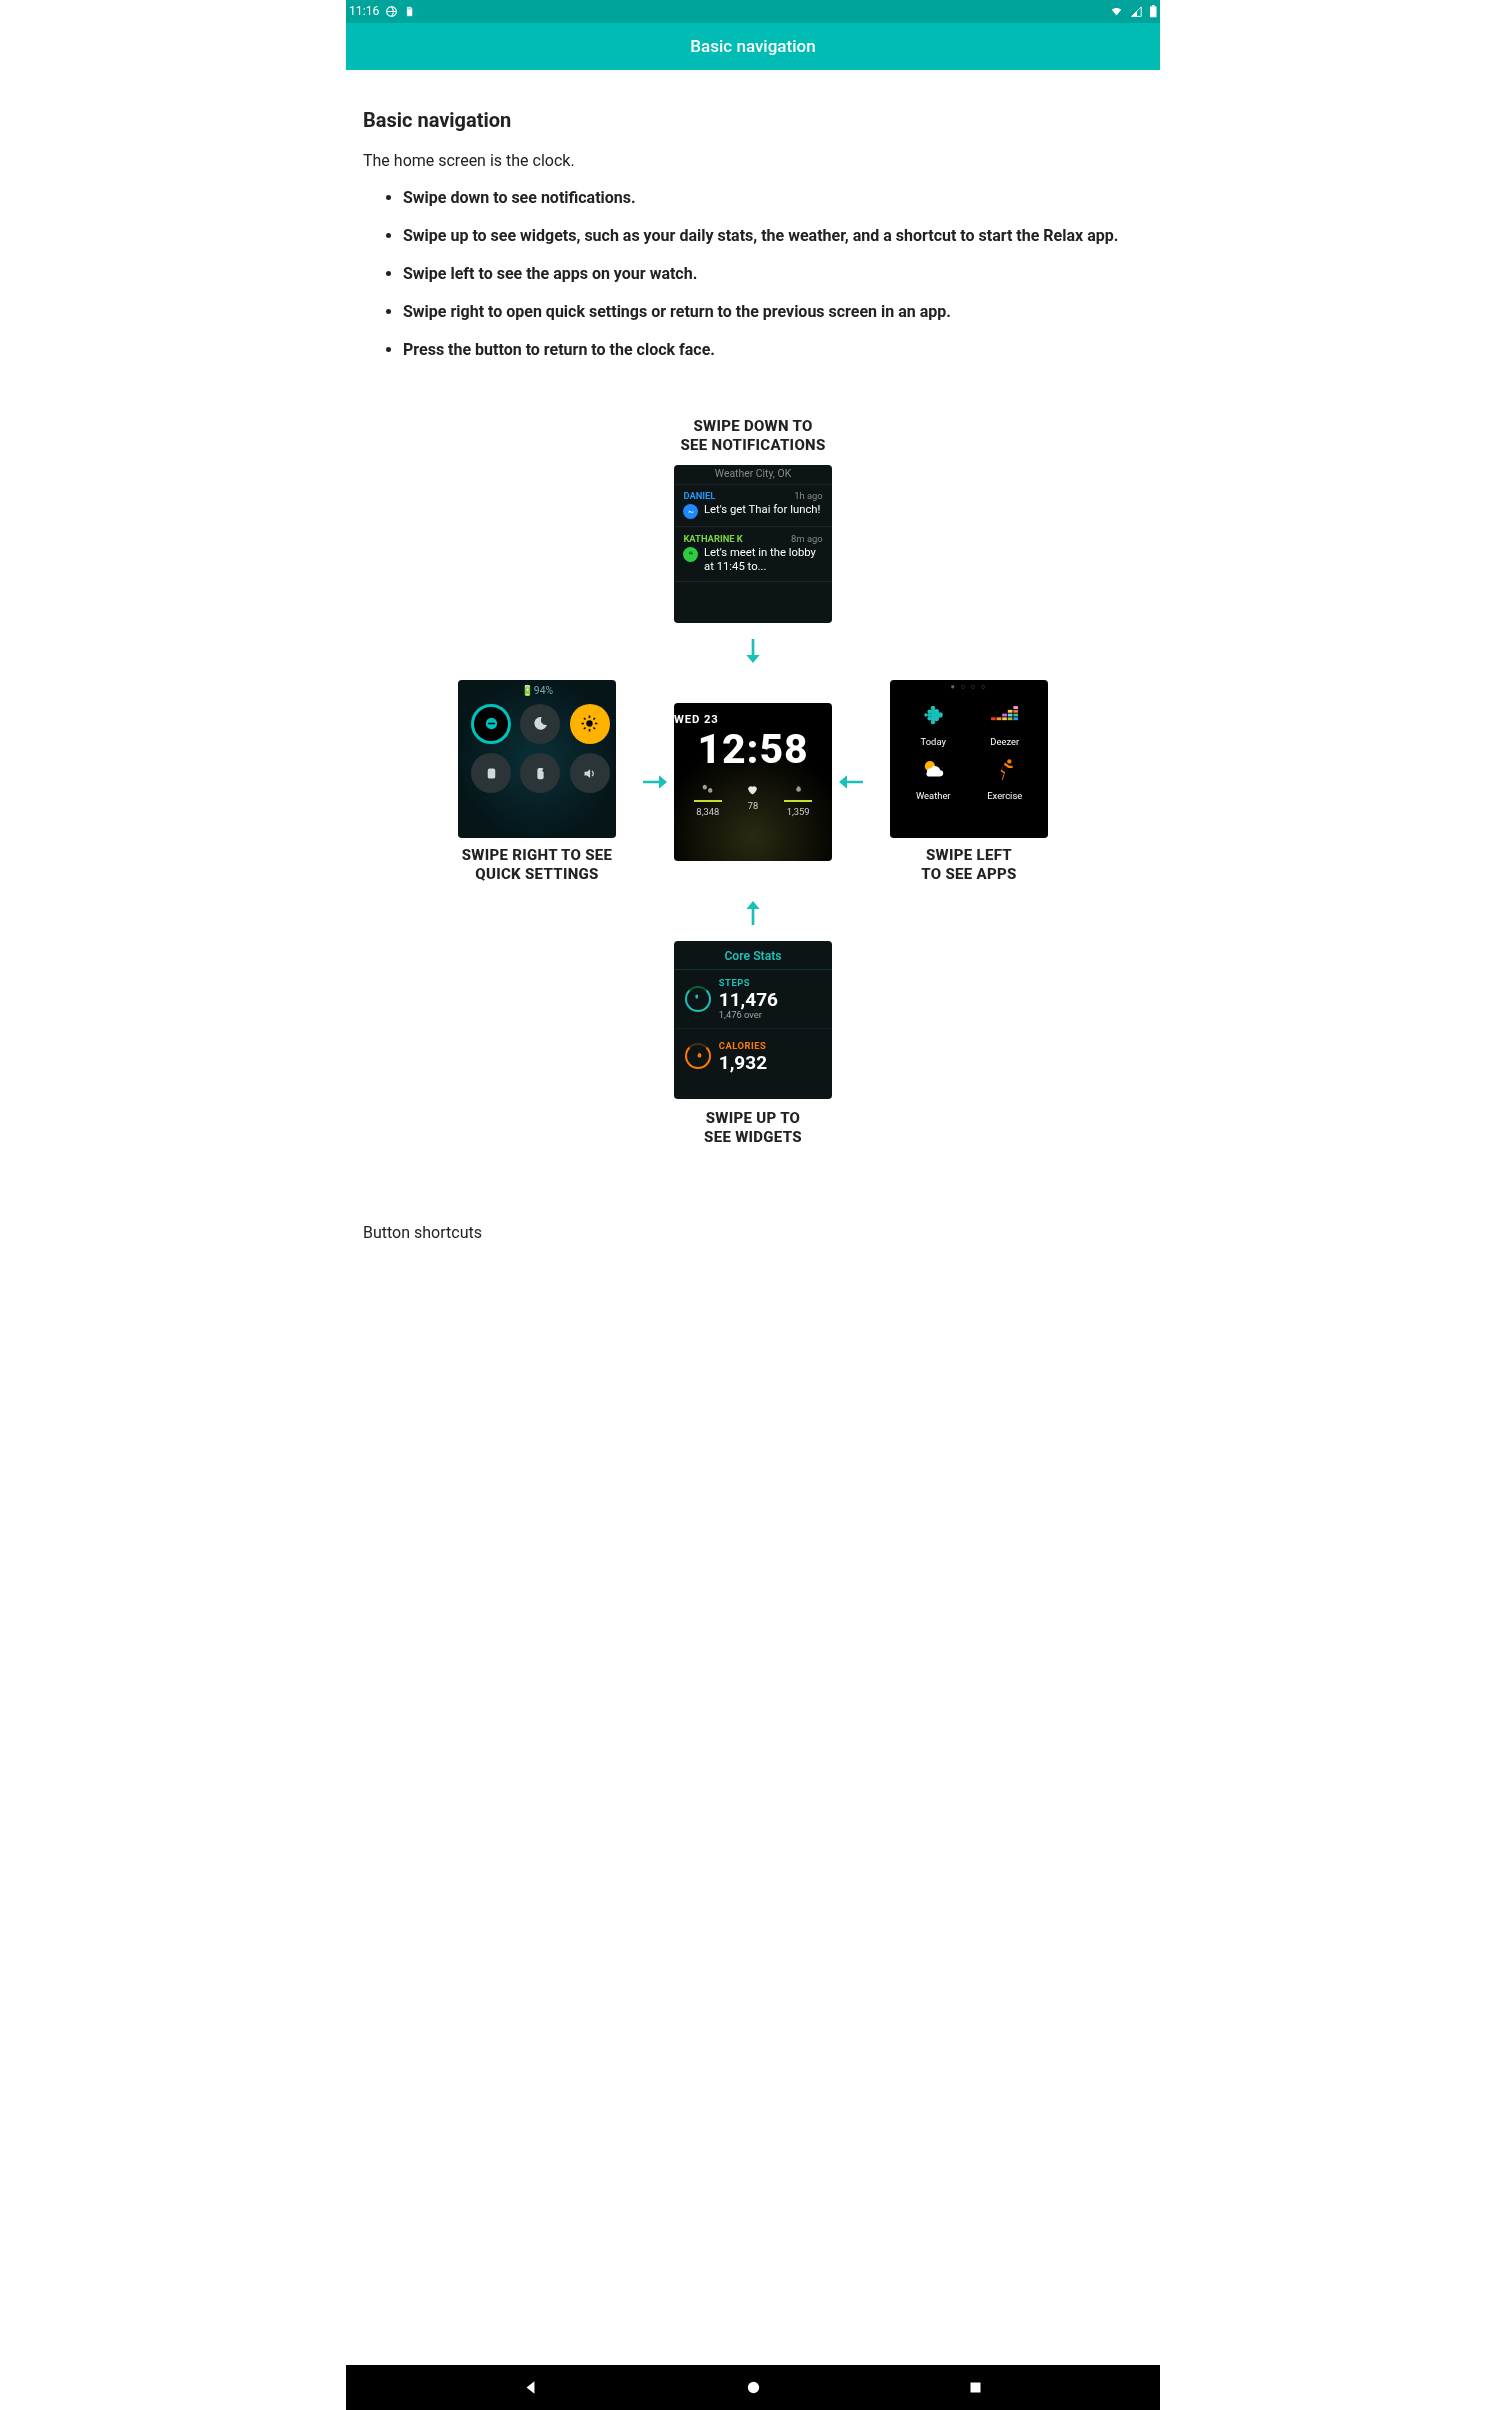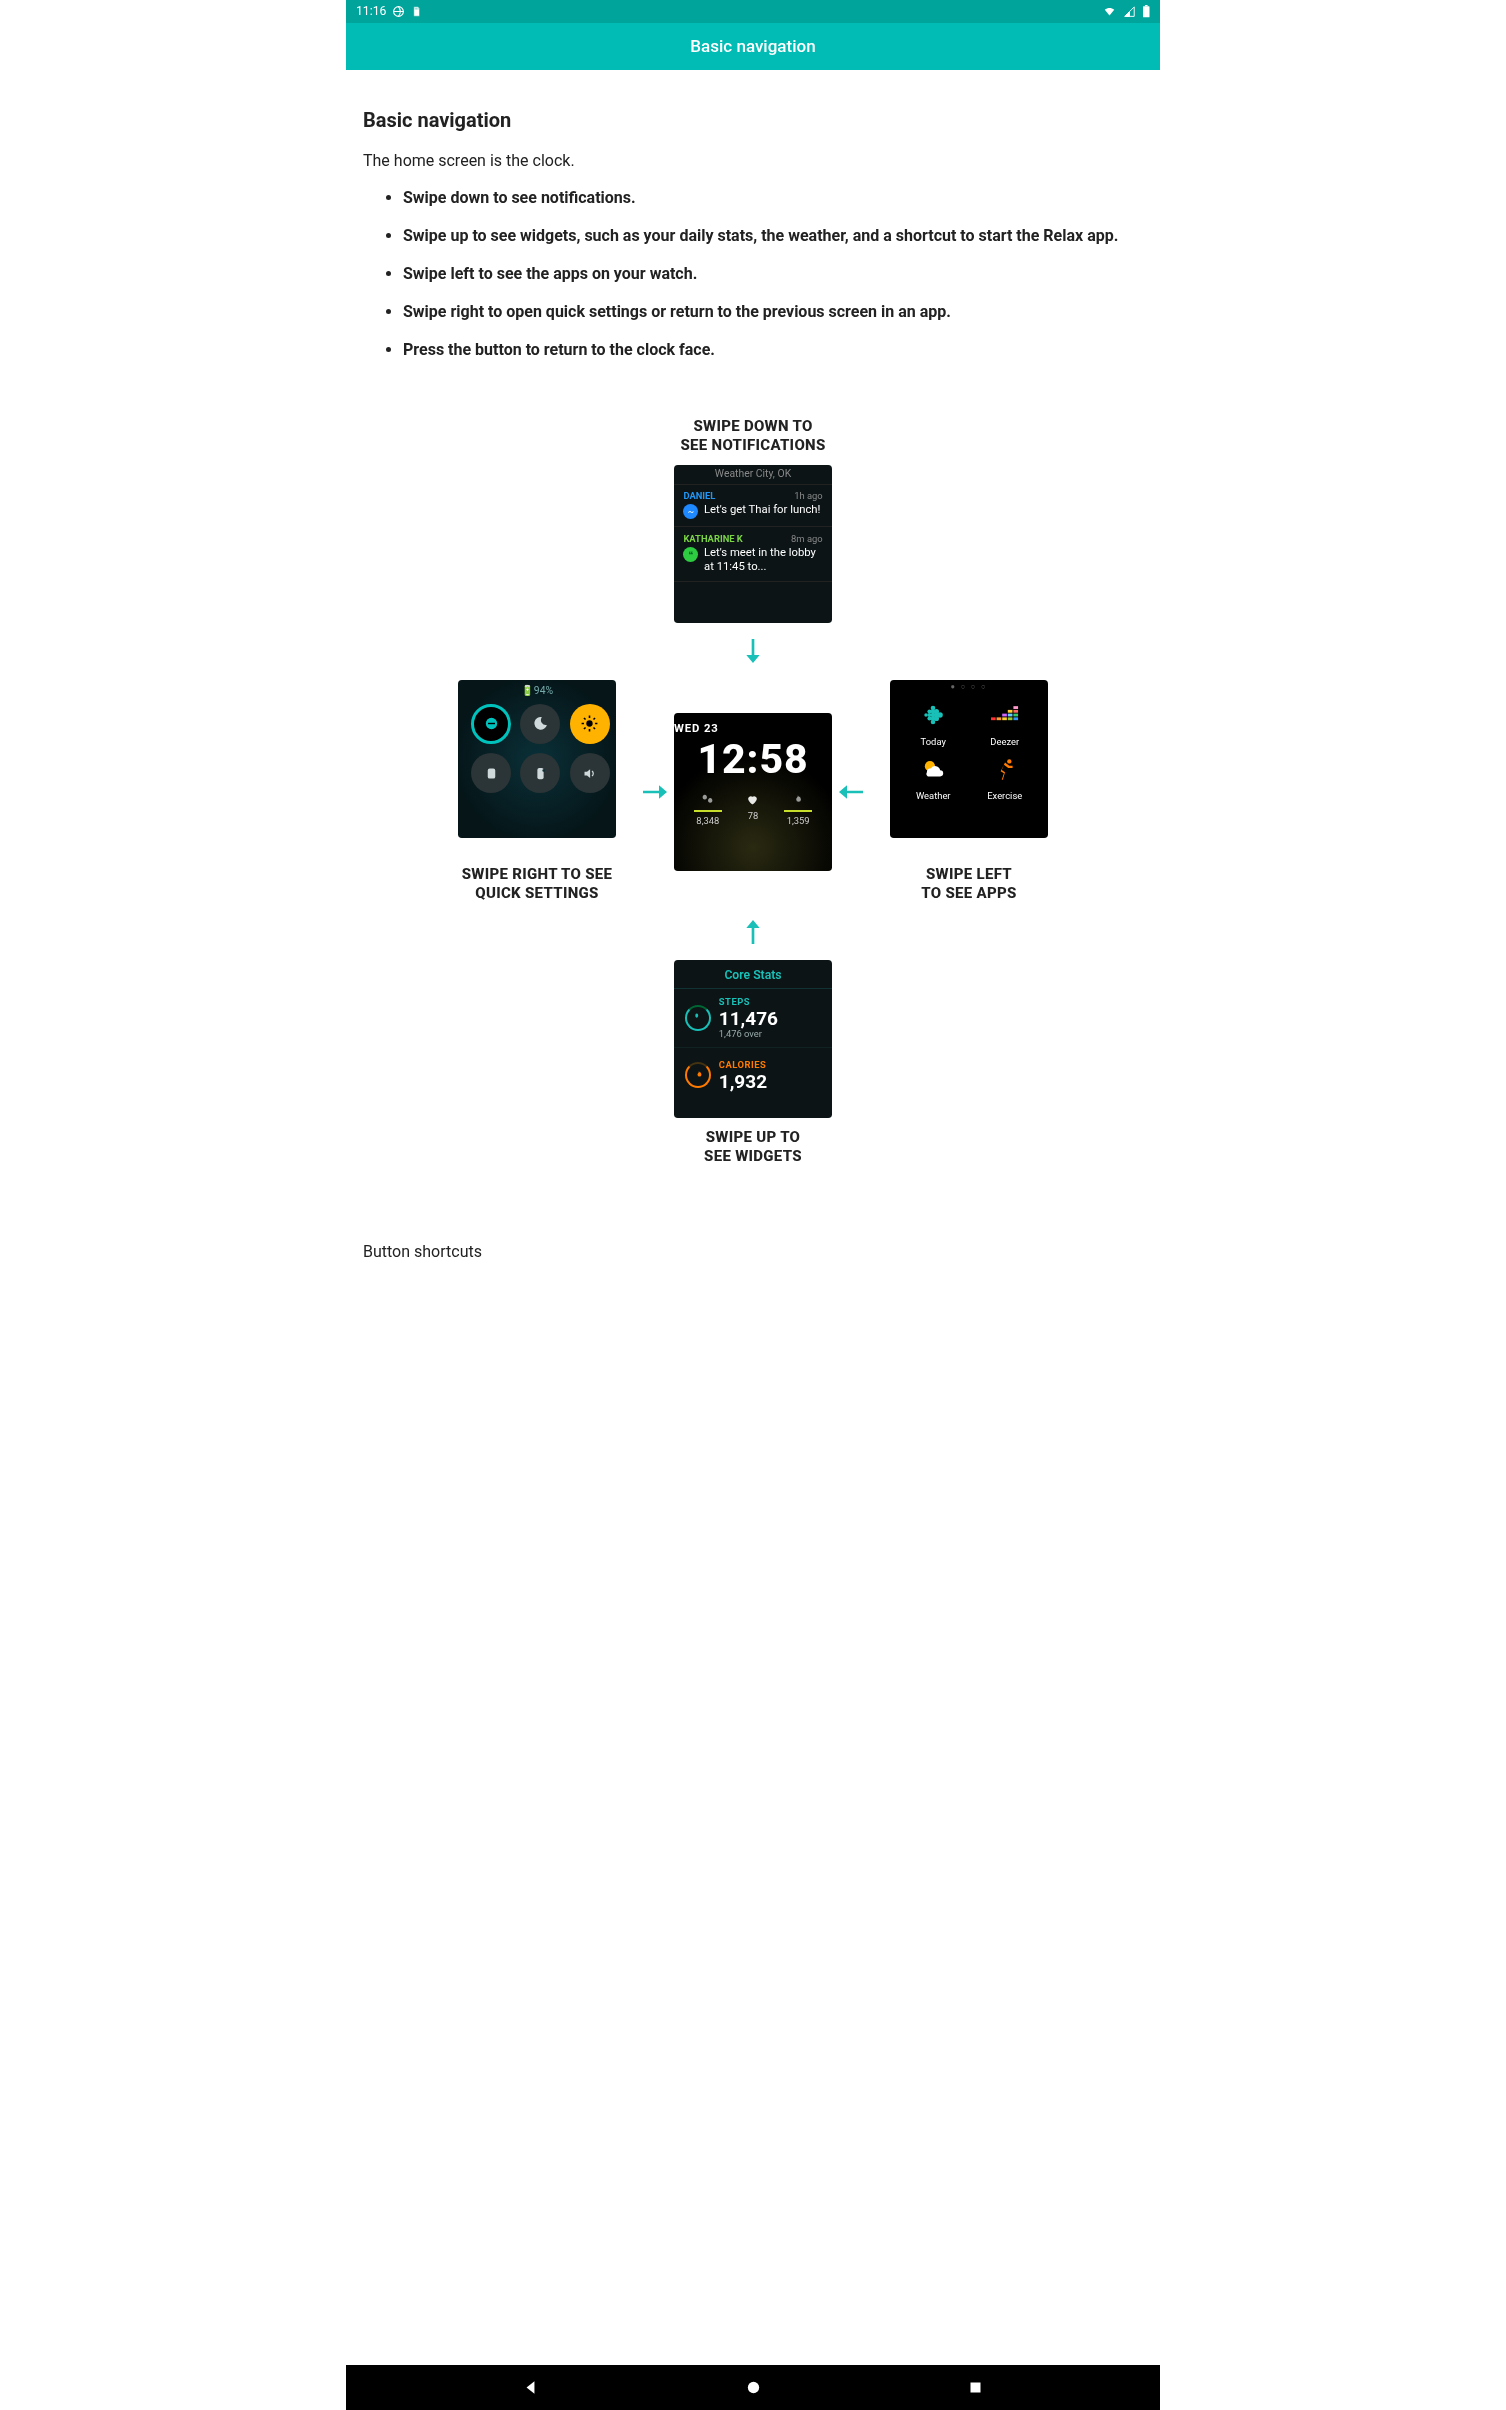--- a/index.html
+++ b/index.html
@@ -1,20 +1,20 @@
 <!DOCTYPE html>
 <html style="font-size:15px"><head>
 <meta charset="utf-8">
 <style>
 * { margin:0; padding:0; box-sizing:border-box; font-family: Roboto, -apple-system, Helvetica, Arial, sans-serif; }
 html, body { width:100%; background:#fff; }
 body { width:814px; margin:0 auto; position:relative; }
 
 
-.statusbar { background:#00a49b; height:22.6px; display:flex; align-items:center; justify-content:space-between; padding:0 10px; color:#fff; font-size:12.2px; }
+.statusbar { background:#00a49b; height:22.6px; display:flex; align-items:center; justify-content:space-between; padding:0 3px; color:#fff; font-size:12.2px; }
 .statusbar .left, .statusbar .right { display:flex; align-items:center; gap:5.6px; }
 .sb-icon { display:inline-flex; }
 
 
 .appbar { background:#00bcb4; height:47px; display:flex; align-items:center; justify-content:center; color:#fff; font-size:17px; font-weight:500; }
 
 
 .content { padding:17px 17px 38px 17px; color:#222; }
 .h1 { font-size:20px; font-weight:700; margin:21px 0 17px 0; }
 .p  { font-size:16px; line-height:1.5; margin-bottom:13px; }
@@ -22,21 +22,21 @@
 ul.swipelist li { font-size:16px; line-height:1.45; margin-bottom:15px;font-weight:bold; }
 
 
 .diagram { margin:55px 0 75px 0; display:flex; flex-direction:column; align-items:center; gap:9.4px; }
 .dlabel  { font-size:15px; font-weight:800; letter-spacing:0.3px; text-align:center; line-height:1.3; }
 .drow    { display:flex; align-items:center; justify-content:center; }
 
 .watch { width:158px; height:158px; background:#0c1416; color:#fff; border-radius:3.8px; position:relative; overflow:hidden; font-size:11.3px; }
 .arrow { width:38px; display:flex; align-items:center; justify-content:center; color:#19c0b8; }
 .arrow svg { display:block; }
-.sidecol { display:flex; flex-direction:column; align-items:center; gap:27px; width:198px; }
+.sidecol { display:flex; flex-direction:column; align-items:center; gap:8px; width:198px; }
 
 
 .nw-top { text-align:center; color:#888; font-size:10.4px; padding:1.9px 0 3.8px; border-bottom:0.9px solid #222; }
 .nw-item { padding:5.6px 9.4px 7.5px; border-bottom:0.9px solid #222; }
 .nw-head { display:flex; justify-content:space-between; font-size:9.4px; margin-bottom:1.9px;gap:16px; }
 .nw-head .nname { font-weight:700; }
 .nw-body { display:flex; gap:5.6px; align-items:flex-start; }
 .bubble { width:15px; height:15px; border-radius:50%; display:flex; align-items:center; justify-content:center; font-size:9.4px; flex-shrink:0; margin-top:0.9px; }
 .bubble.blue { background:#1e88ff; }
 .bubble.green { background:#2ecc40; color:#062; }

